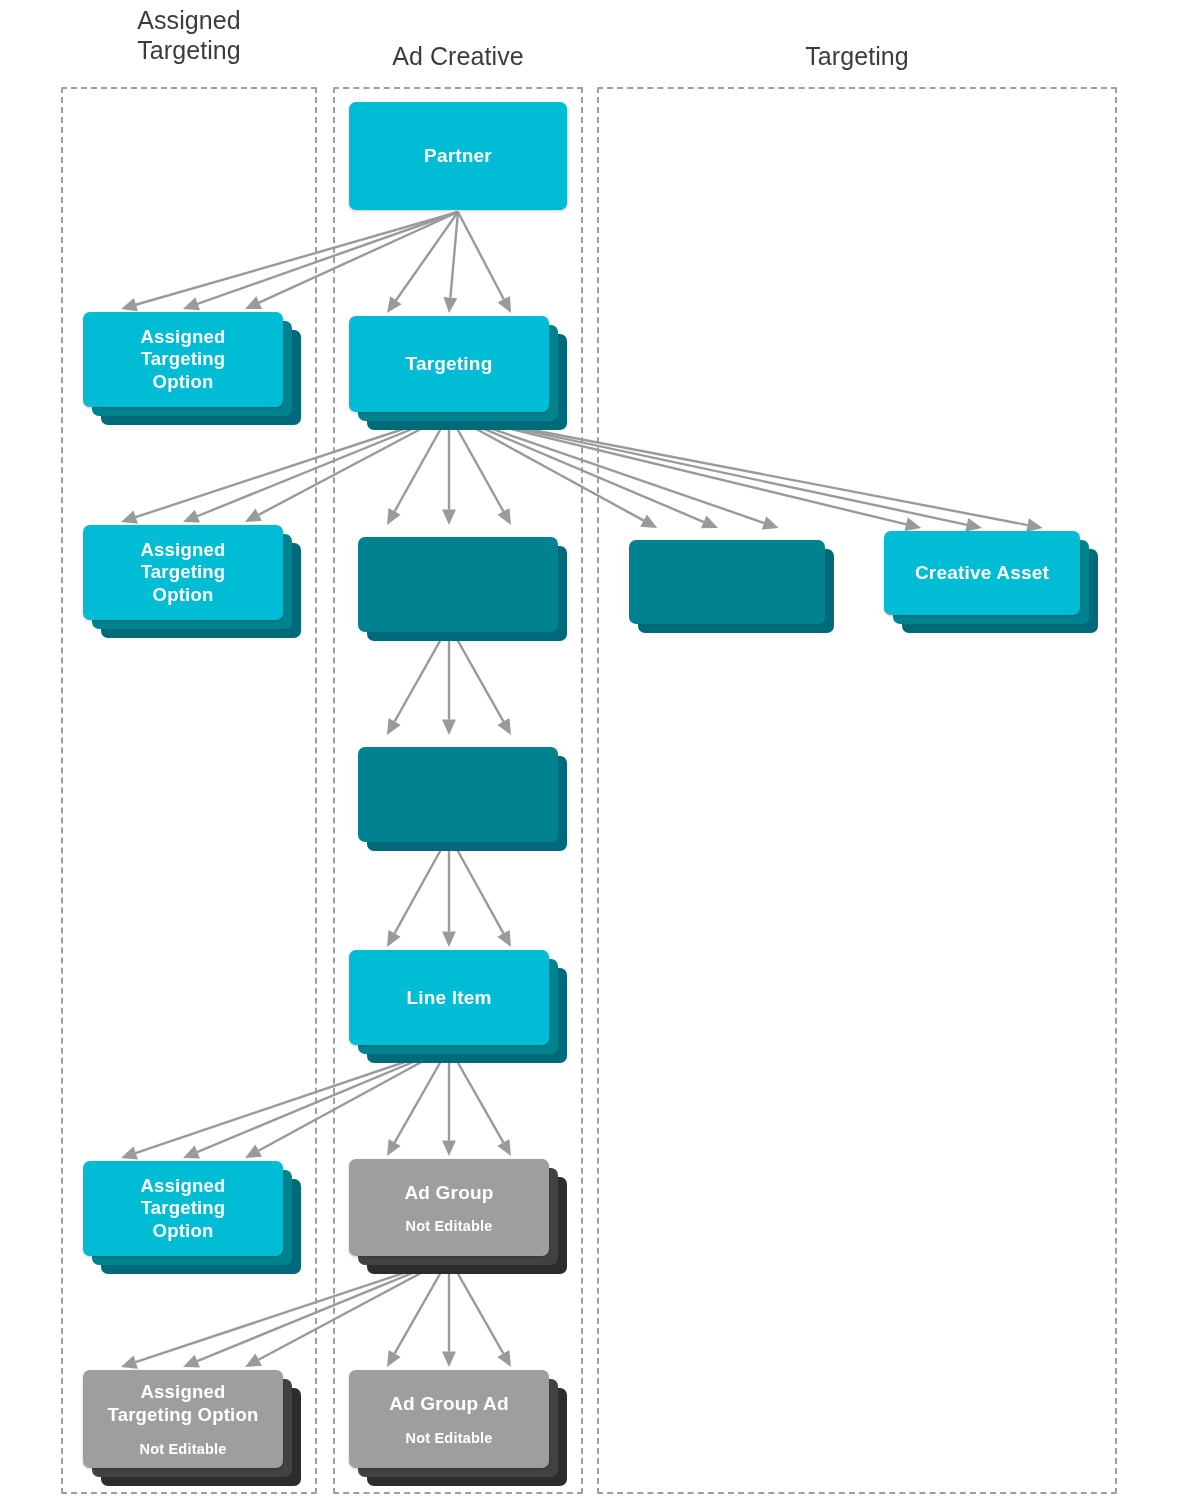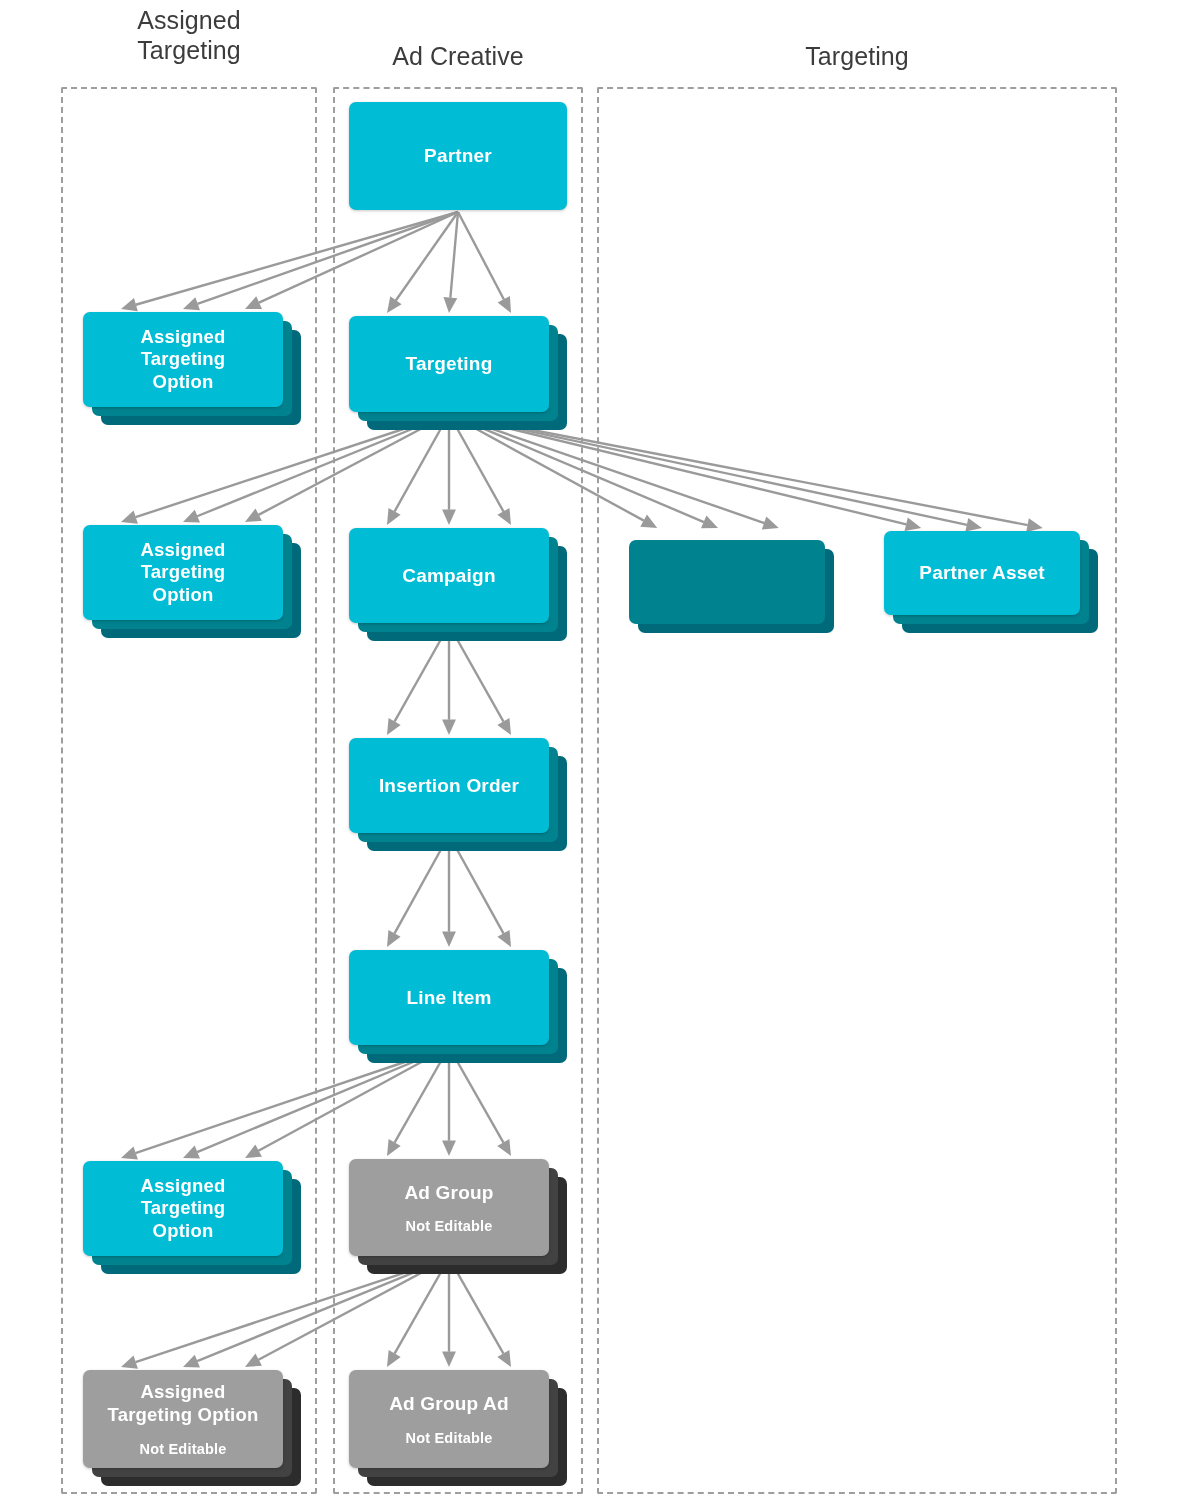--- a/index.html
+++ b/index.html
@@ -231,41 +231,35 @@
         <div class="layer back1" style="left: 9px; top: 9px; width: 200px; height: 95px;"></div>
         <div class="layer front" style="width: 200px; height: 95px;">
           <div class="node-title" style="font-size: 18.5px; color: rgb(255, 255, 255);">Assigned
 Targeting
 Option</div>
         </div>
       </div>
       <div class="node cyan" style="left: 349px; top: 528px; width: 218px; height: 113px;">
         <div class="layer back2" style="left: 18px; top: 18px; width: 200px; height: 95px;"></div>
         <div class="layer back1" style="left: 9px; top: 9px; width: 200px; height: 95px;"></div>
-        <div class="layer front" style="width: 200px; height: 95px;">
-          <div class="node-title" style="font-size: 19px; color: rgb(255, 255, 255);">Campaign</div>
-        </div>
       </div>
       <div class="node cyan" style="left: 620px; top: 531px; width: 214px; height: 102px;">
         <div class="layer back2" style="left: 18px; top: 18px; width: 196px; height: 84px;"></div>
         <div class="layer back1" style="left: 9px; top: 9px; width: 196px; height: 84px;"></div>
       </div>
       <div class="node cyan" style="left: 884px; top: 531px; width: 214px; height: 102px;">
         <div class="layer back2" style="left: 18px; top: 18px; width: 196px; height: 84px;"></div>
         <div class="layer back1" style="left: 9px; top: 9px; width: 196px; height: 84px;"></div>
         <div class="layer front" style="width: 196px; height: 84px;">
-          <div class="node-title" style="font-size: 19px; color: rgb(255, 255, 255);">Partner Asset</div>
+          <div class="node-title" style="font-size: 19px; color: rgb(255, 255, 255);">Creative Asset</div>
         </div>
       </div>
       <div class="node cyan" style="left: 349px; top: 738px; width: 218px; height: 113px;">
         <div class="layer back2" style="left: 18px; top: 18px; width: 200px; height: 95px;"></div>
         <div class="layer back1" style="left: 9px; top: 9px; width: 200px; height: 95px;"></div>
-        <div class="layer front" style="width: 200px; height: 95px;">
-          <div class="node-title" style="font-size: 19px; color: rgb(255, 255, 255);">Insertion Order</div>
-        </div>
       </div>
       <div class="node cyan" style="left: 349px; top: 950px; width: 218px; height: 113px;">
         <div class="layer back2" style="left: 18px; top: 18px; width: 200px; height: 95px;"></div>
         <div class="layer back1" style="left: 9px; top: 9px; width: 200px; height: 95px;"></div>
         <div class="layer front" style="width: 200px; height: 95px;">
           <div class="node-title" style="font-size: 19px; color: rgb(255, 255, 255);">Line Item</div>
         </div>
       </div>
       <div class="node cyan" style="left: 83px; top: 1161px; width: 218px; height: 113px;">
         <div class="layer back2" style="left: 18px; top: 18px; width: 200px; height: 95px;"></div>

